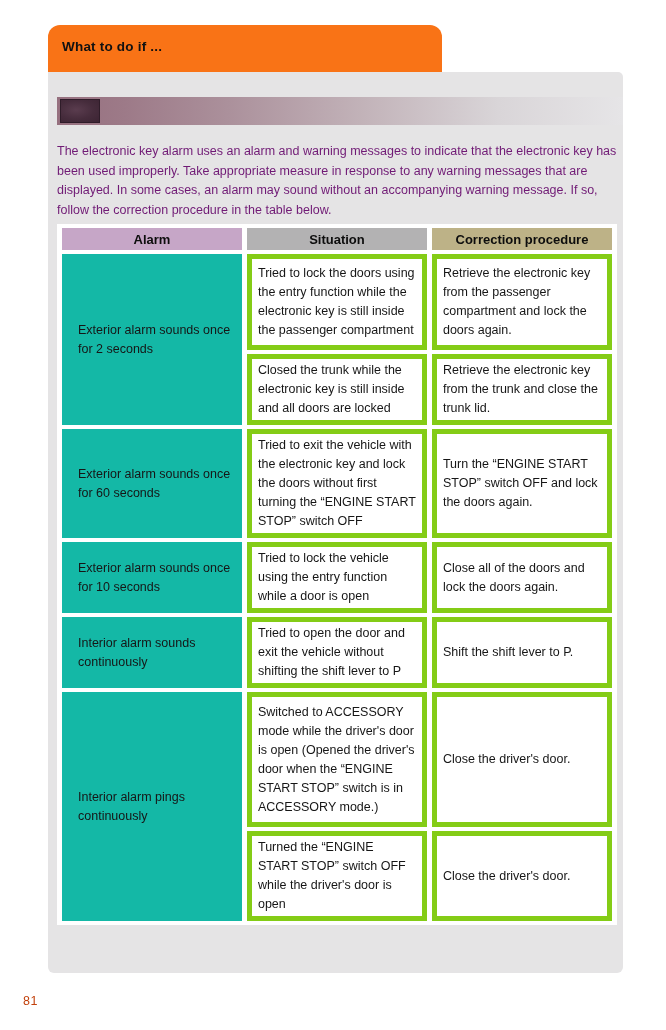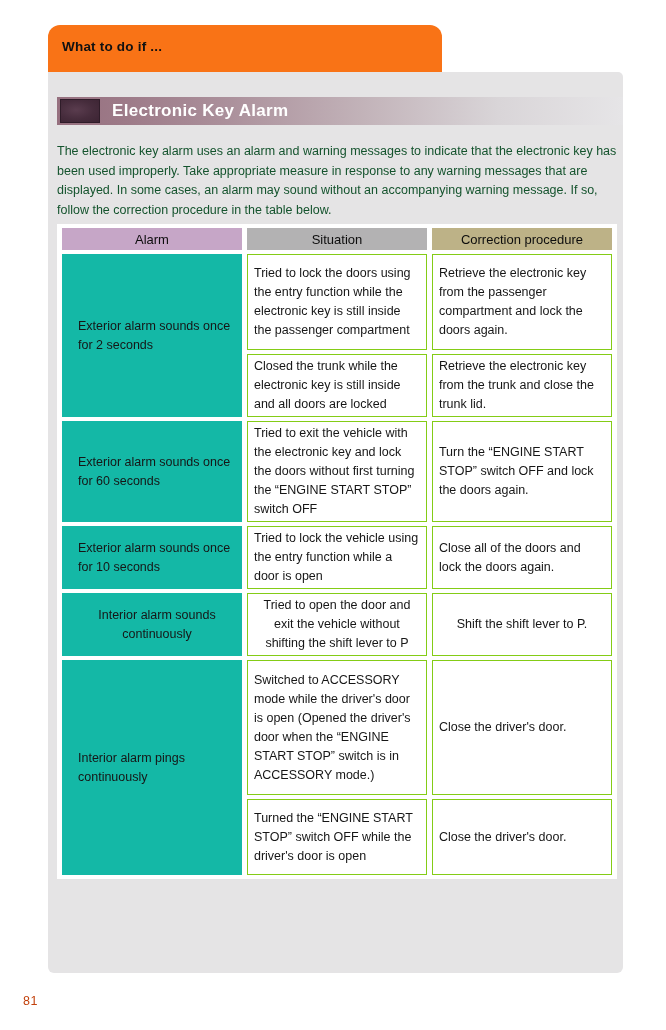--- a/index.html
+++ b/index.html
@@ -54,62 +54,62 @@
     font-weight: bold;
     letter-spacing: 0.3px;
     color: #ffffff;
   }
   .intro {
     position: absolute;
     left: 9px; top: 70px;
     width: 563px;
     font-size: 12.5px;
     line-height: 19.5px;
-    color: #14532d;
+    color: #701a75;
   }
   .alarm-table {
     position: absolute;
     left: 9px; top: 152px;
     width: 560px;
     border-collapse: separate;
     border-spacing: 5px 4px;
     background: #ffffff;
     table-layout: fixed;
     font-size: 12.5px;
     line-height: 19px;
   }
   .alarm-table th {
     height: 22px;
     font-size: 13px;
-    font-weight: normal;
+    font-weight: bold;
     text-align: center;
     vertical-align: middle;
     color: #0d0d0d;
     padding: 0 2px;
   }
   .th-alarm      { background: #c6a6c7; }
   .th-situation  { background: #b3b2b3; margin-left: 31px; }
   .th-correction { background: #bdb287; }
   .alarm-table td {
     vertical-align: middle;
     padding: 2px 6px;
   }
   td.alarm-cell {
     background: #14b8a6;
     padding-left: 16px;
   }
   td.white-cell {
     background: #ffffff;
-    border: 1px solid #84cc16;
+    border: 5px solid #84cc16;
   }
   .h-r1 { height: 96px; }
   .h-r2 { height: 60px; }
   .h-r3 { height: 95px; }
   .h-r4 { height: 57px; margin-top: 33px; }
-  .h-r5 { height: 57px; text-align: center; }
+  .h-r5 { height: 57px; }
   .h-r6 { height: 135px; }
   .h-r7 { height: 76px; }
   .page-number {
     position: absolute;
     left: 23px; top: 994px;
     font-size: 12.5px;
     color: #c2410c;
     letter-spacing: 0.5px;
   }
 </style>
@@ -117,21 +117,20 @@
 <body>
 
 <div class="tab">
   <div class="tab-label">What to do if ...</div>
 </div>
 
 <div class="panel">
 
   <div class="title-bar">
     <div class="title-icon"></div>
-    <div class="title-text">Electronic Key Alarm</div>
   </div>
 
   <div class="intro">The electronic key alarm uses an alarm and warning messages to indicate that the electronic key has been used improperly. Take appropriate measure in response to any warning messages that are displayed. In some cases, an alarm may sound without an accompanying warning message. If so, follow the correction procedure in the table below.</div>
 
   <table class="alarm-table">
     <colgroup>
       <col style="width:33.33%">
       <col style="width:33.33%">
       <col style="width:33.34%">
     </colgroup>

